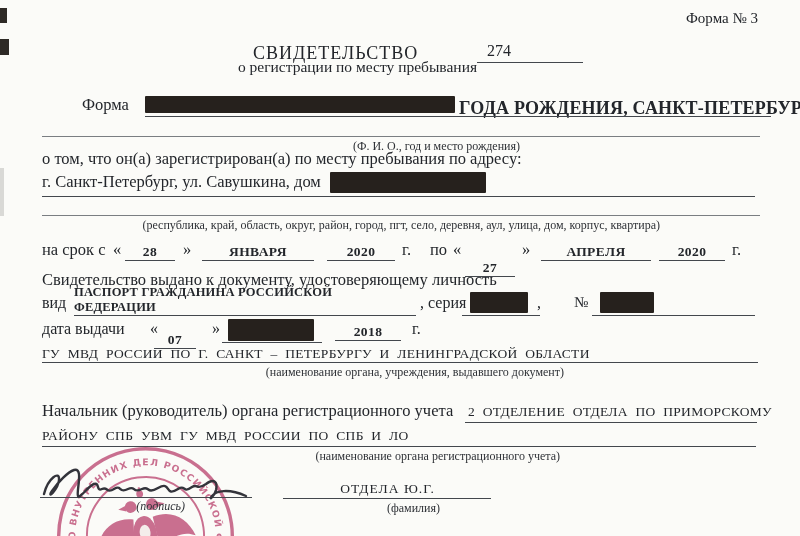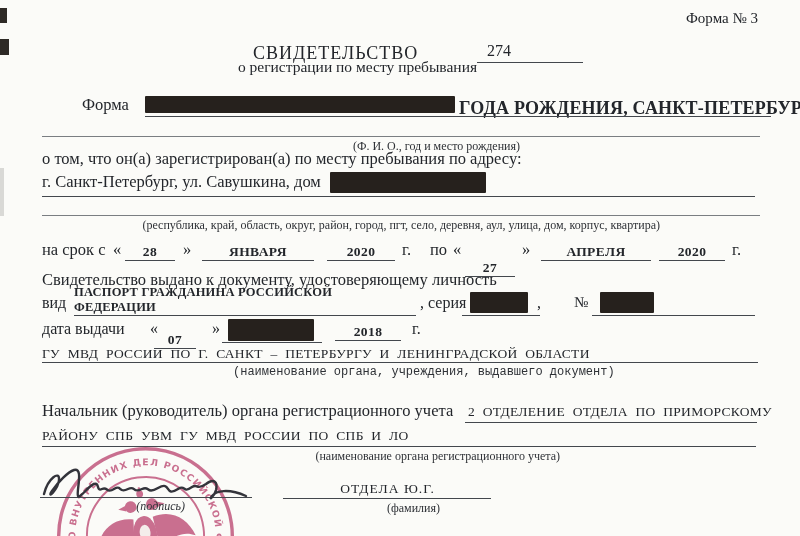--- a/index.html
+++ b/index.html
@@ -83,21 +83,21 @@
   <div class="abs" style="left:150px;top:320px;font-size:16px;">«</div>
   <div class="fieldbox uline val" style="left:154px;top:320px;width:42px;height:20px;margin-top:8px;">07</div>
   <div class="abs" style="left:212px;top:320px;font-size:16px;">»</div>
   <div class="redact" style="left:228px;top:319px;width:86px;height:22px;"></div>
   <div class="rule-dark" style="left:222px;top:342px;width:100px;"></div>
   <div class="fieldbox uline val" style="left:335px;top:320px;width:66px;height:20px;">2018</div>
   <div class="abs" style="left:412px;top:320px;font-size:16px;">г.</div>
 
   <div class="abs ucase" style="left:42px;top:346px;">ГУ  МВД  РОССИИ  ПО  Г. САНКТ – ПЕТЕРБУРГУ  И  ЛЕНИНГРАДСКОЙ  ОБЛАСТИ</div>
   <div class="rule-dark" style="left:42px;top:362px;width:716px;"></div>
-  <div class="abs cap" style="left:233px;top:365px;width:320px;font-family:Liberation Mono, monospace;">(наименование органа, учреждения, выдавшего документ)</div>
+  <div class="abs cap" style="left:244px;top:365px;width:320px;">(наименование органа, учреждения, выдавшего документ)</div>
 
   <div class="abs lbl16" style="left:42px;top:401px;">Начальник (руководитель) органа регистрационного учета</div>
   <div class="abs ucase" style="left:468px;top:404px;">2 ОТДЕЛЕНИЕ ОТДЕЛА  ПО ПРИМОРСКОМУ</div>
   <div class="rule-dark" style="left:465px;top:422px;width:292px;"></div>
   <div class="abs ucase" style="left:42px;top:428px;">РАЙОНУ СПБ УВМ  ГУ  МВД РОССИИ  ПО СПБ  И  ЛО</div>
   <div class="rule-dark" style="left:42px;top:446px;width:714px;"></div>
   <div class="abs cap" style="left:280px;top:449px;width:280px;">(наименование органа регистрационного учета)</div>
 
   <svg class="abs" style="left:48px;top:438px;" width="195" height="195" viewBox="0 0 200 200">
     <g transform="rotate(-8 100 100)" opacity="0.82" style="mix-blend-mode:multiply;">

